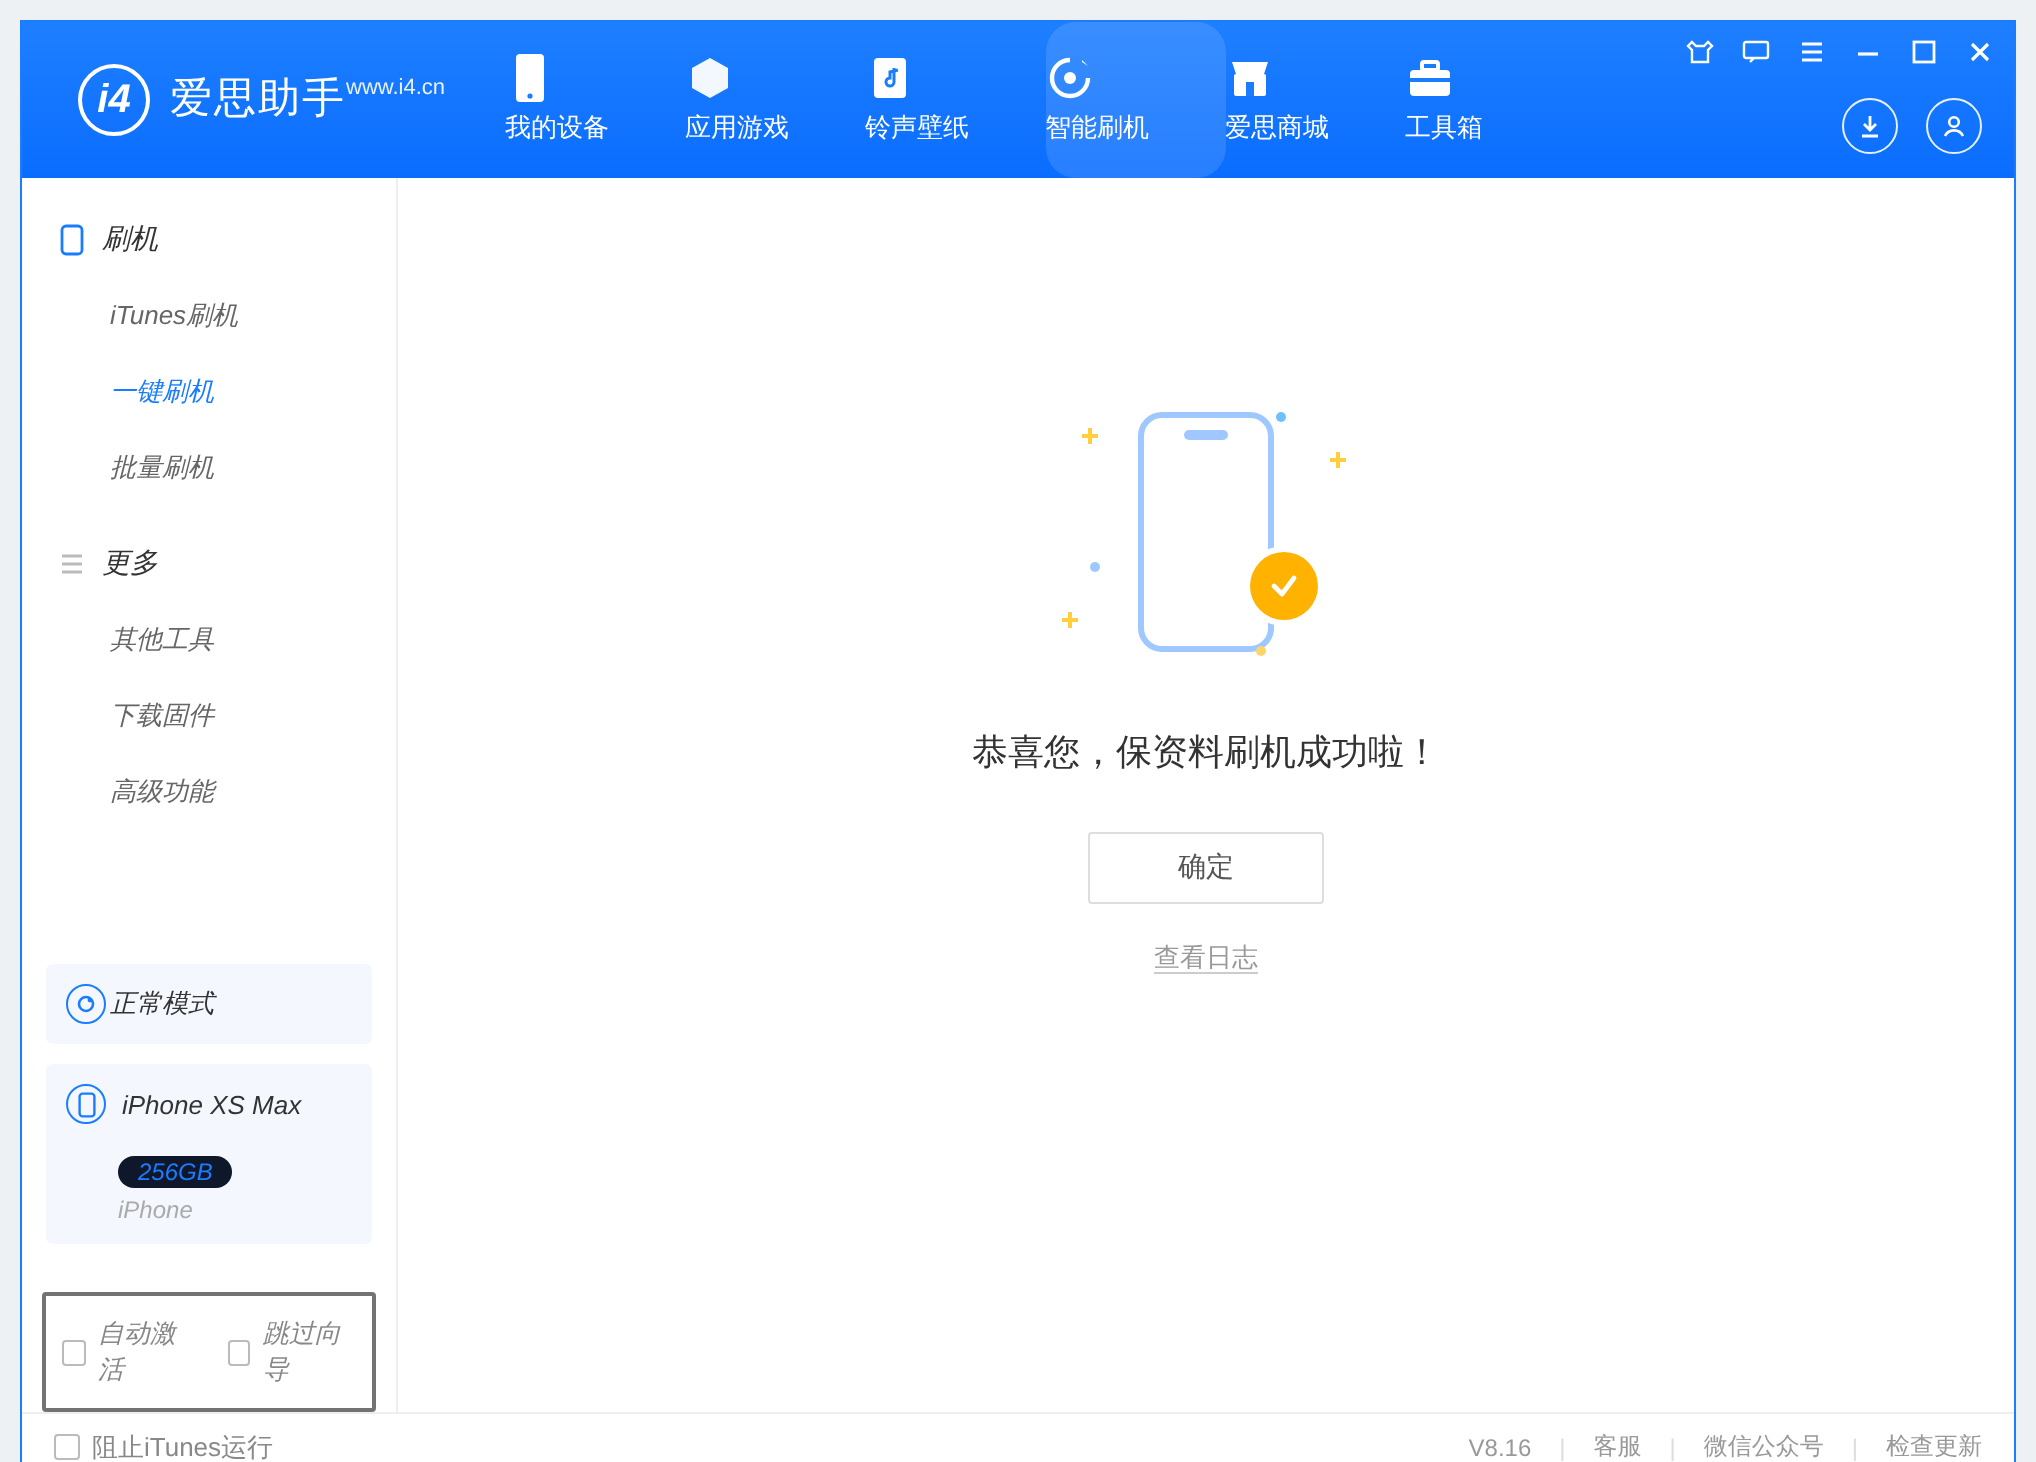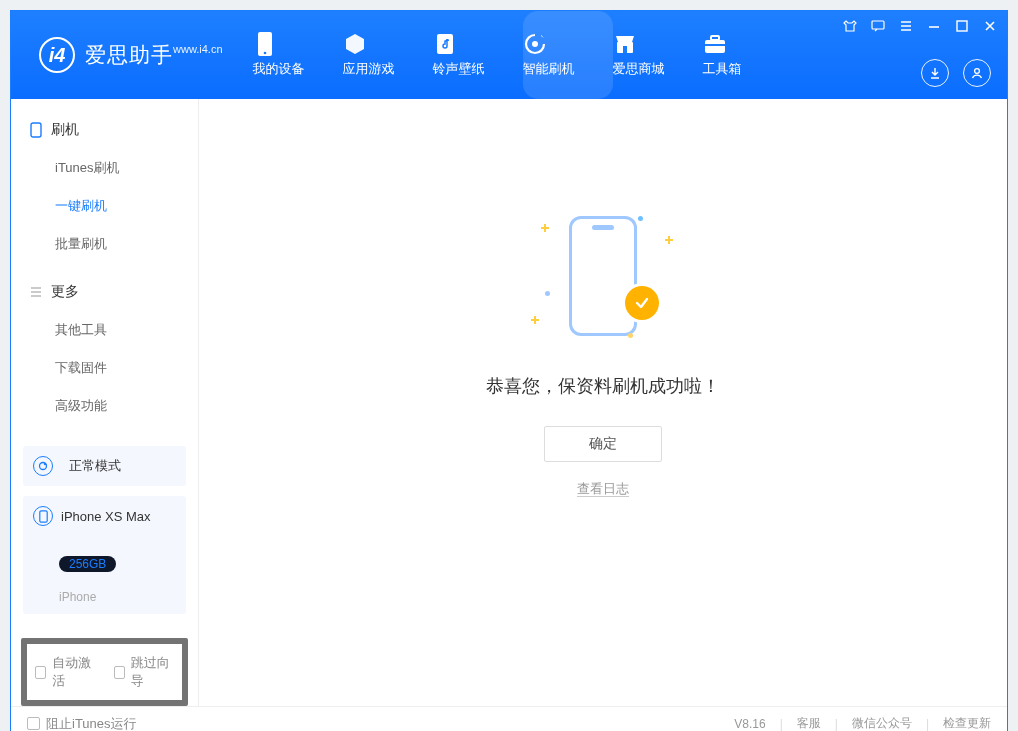--- a/index.html
+++ b/index.html
@@ -1,46 +1,46 @@
 <!DOCTYPE html>
 <html><head>
 <meta charset="utf-8">
 <style>
 * { margin: 0; padding: 0; box-sizing: border-box; font-family: "Microsoft YaHei", Arial, sans-serif; }
 body { background: #eef1f4; display: flex; justify-content: center; padding: 10px; }
 .window { width: 1018px; height: 731px; background: #fff; border: 1px solid #1a7dff; display: flex; flex-direction: column; overflow: hidden; }
-.header { height: 88px; background: linear-gradient(to bottom, #1e7fff, #0a6dff); display: flex; align-items: stretch; color: #fff; position: relative; }
+.header { height: 78px; background: linear-gradient(to bottom, #1e7fff, #0a6dff); display: flex; align-items: stretch; color: #fff; position: relative; }
 .logo { display: flex; align-items: center; padding: 0 20px 0 28px; }
 .logo-icon { width: 36px; height: 36px; border: 2px solid #fff; border-radius: 50%; display: flex; align-items: center; justify-content: center; font-weight: bold; font-size: 20px; font-style: italic; margin-right: 10px; }
 .logo-text { display:flex; flex-direction:row; line-height:1.1;}
 .logo-text .cn { font-size: 21px; font-weight: 500; letter-spacing:1px;}
 .logo-text .en { font-size: 11px; opacity: 0.9; }
 .tabs { display: flex; align-items: stretch; margin-left: 10px;}
 .tab { width: 90px; display: flex; flex-direction: column; justify-content: center; gap: 4px; cursor: pointer; position: relative; font-size: 13px; }
 .tab.active { background: rgba(255,255,255,0.12); border-radius: 15px; }
 .tab-icon { width: 24px; height: 24px; display: flex; align-items: center; justify-content: center; }
 .winctl { position: absolute; right: 8px; top: 6px; display: flex; gap: 10px; align-items: center; }
 .winctl span { width: 18px; height: 18px; display: flex; align-items: center; justify-content: center; cursor: pointer; color: #fff; font-size: 14px; }
 .userctl { position: absolute; right: 16px; bottom: 12px; display: flex; gap: 14px; }
 .circle-btn { width: 28px; height: 28px; border: 1.5px solid rgba(255,255,255,0.9); border-radius: 50%; display:flex; align-items:center; justify-content:center; cursor:pointer; color:#fff;}
 .body { flex: 1; display: flex; min-height: 0; }
-.sidebar { width: 188px; border-right: 1px solid #eee; display: flex; flex-direction: column; background:#fff;}
+.sidebar { width: 188px; border-right: 1px solid #eee; display: flex; flex-direction: column; background:#fff;font-style:italic;}
 .sidemenu { padding: 12px 0; flex:1; overflow:auto;}
 .sidegroup-title { display: flex; align-items: center; gap: 8px; padding: 10px 18px; color: #333; font-size: 14px; font-weight: 500;}
 .sidegroup-title .gicon { width:14px; height:14px; display:inline-flex; align-items:center; justify-content:center; color:#1a7dff;}
 .sideitem { padding: 10px 18px 10px 44px; color: #666; font-size: 13px; cursor: pointer; }
 .sideitem.active { color: #1a7dff; }
 .sidepanels { padding: 0 12px 8px 12px;}
-.panel { background: #f4f8fe; border-radius: 3px; padding: 10px 10px; margin-bottom: 10px; font-size: 13px; color: #333; display:flex; align-items:center; gap:16px;}
+.panel { background: #f4f8fe; border-radius: 3px; padding: 10px 10px; margin-bottom: 10px; font-size: 13px; color: #333; display:flex; align-items:center; gap:2px;}
 .panel .picon { width:20px; height:20px; border:1.5px solid #1a7dff; border-radius:50%; display:inline-flex; align-items:center; justify-content:center; color:#1a7dff; font-size:11px;}
 .panel-device { flex-direction:column; align-items:flex-start; }
 .panel-device .row1 {display:flex; align-items:center; gap:8px; font-weight:500; color:#333;}
 .badge { display:inline-block; background:#0f172a; color:#1a7dff; border-radius:10px; padding:1px 10px; font-size:12px; margin-top:14px; margin-left:26px;}
 .subtle { color:#aaa; font-size:12px; margin-left:26px; margin-top:2px;}
-.redbox { border: 6px solid #737373; border-radius:2px; margin: 6px 10px 0 10px; padding: 10px 8px; display:flex; gap:18px; align-items:center;}
+.redbox { border: 2px solid #737373; border-radius:2px; margin: 6px 10px 0 10px; padding: 10px 8px; display:flex; gap:18px; align-items:center;}
 .chk { display:flex; align-items:center; gap:6px; color:#888; font-size:13px; cursor:pointer;}
 .chk .box { width:13px; height:13px; border:1px solid #bbb; border-radius:2px; background:#fff;}
 .main { flex: 1; display: flex; flex-direction: column; align-items:center; justify-content:flex-start; padding-top: 107px; background:#fff;}
 .illus { position:relative; width:140px; height:140px; margin-bottom: 28px;}
 .phone-shape { position:absolute; left:50%; top:50%; transform:translate(-50%,-50%); width:68px; height:120px; border:3px solid #9ec8ff; border-radius:12px; background:#fff;}
 .phone-shape::before { content:""; position:absolute; top:6px; left:50%; transform:translateX(-50%); width:22px; height:5px; background:#9ec8ff; border-radius:3px;}
 .check-bubble { position:absolute; right:14px; bottom:26px; width:34px; height:34px; background:#ffb300; border-radius:50%; display:flex; align-items:center; justify-content:center; color:#fff; font-weight:bold; box-shadow:0 0 0 3px #fff;}
 .spark { position:absolute; width:8px; height:8px; background:transparent;}
 .spark::before, .spark::after { content:""; position:absolute; background:#ffce3d;}
 .spark::before { left:3px; top:0; width:2px; height:8px;}

